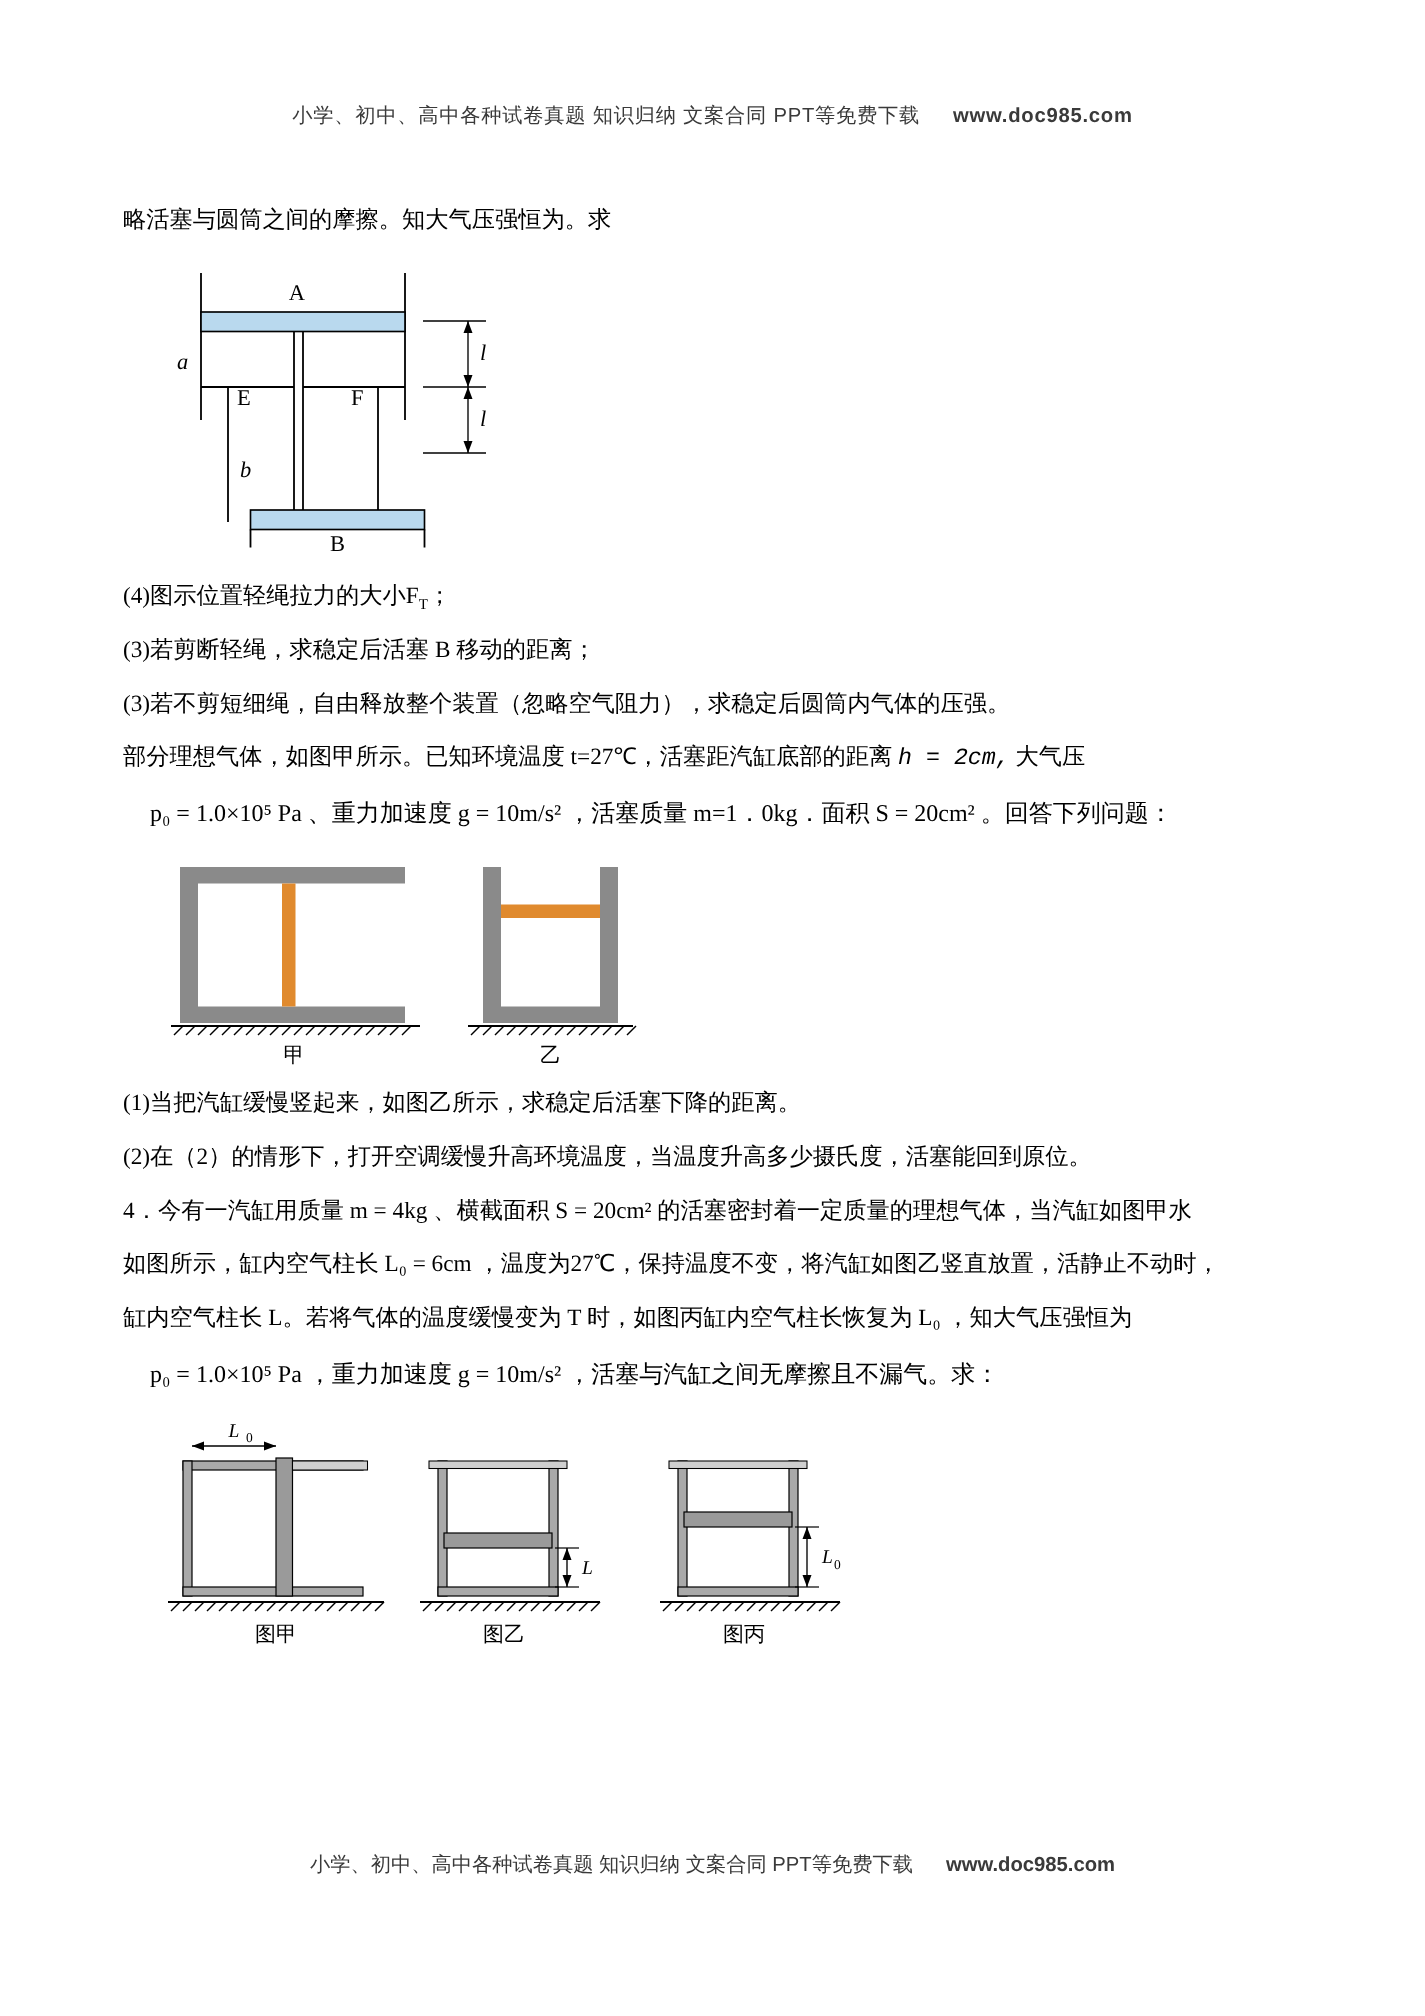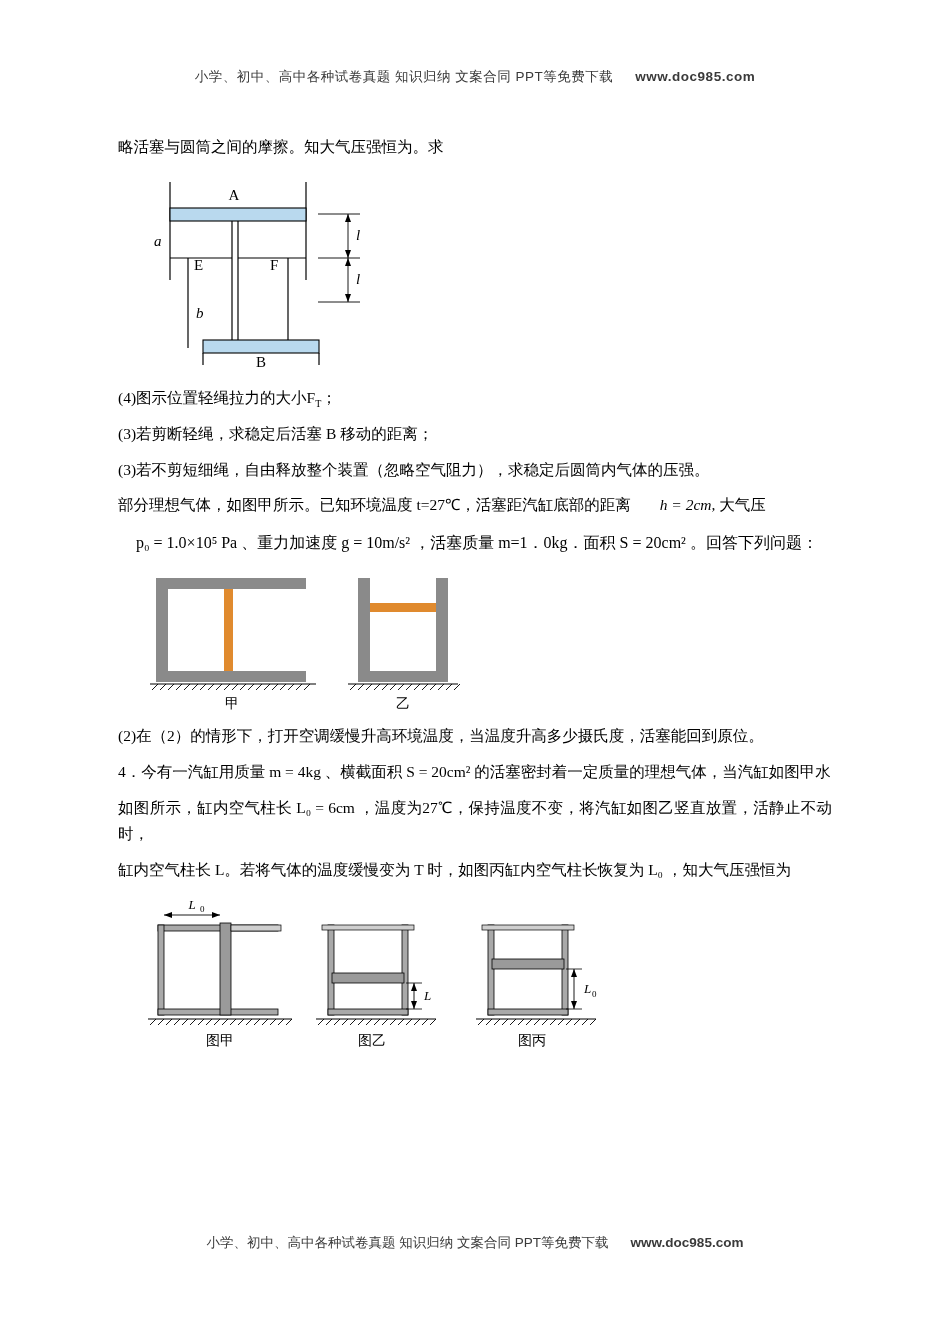--- a/index.html
+++ b/index.html
@@ -7,21 +7,21 @@
     width:950px;
     background:#ffffff;
     font-family:"Liberation Serif", serif;
     color:#000;
   }
   .page{
     position:relative;
     width:950px;
     height:1344px;
     box-sizing:border-box;
-    padding:0 118px;
+    padding:0 82px;
   }
   .hdr{
     text-align:center;
     font-family:"Liberation Sans", sans-serif;
     font-size:13.5px;
     color:#3a3a3a;
     padding-top:68px;
     letter-spacing:0.5px;
   }
   .hdr .url{ font-weight:bold; margin-left:22px;}
@@ -42,21 +42,21 @@
     line-height:1.72;
     text-align:justify;
   }
   .sub{ font-size:10px; vertical-align:sub; }
   .mathline{
     margin:3px 0 10px 0;
     font-size:16px;
     line-height:1.9;
     padding-left:18px;
   }
-  .mi{ font-family:Liberation Serif, serif; font-style:italic;margin-left:25px; }
+  .mi{ font-family:Liberation Mono, monospace; font-style:italic; }
   .figwrap{ margin:6px 0 10px 0; }
   svg{ display:block; }
   .fig1{ margin-left:30px; }
   .fig2{ margin-left:18px; }
   .fig3{ margin-left:18px; }
 </style>
 </head>
 <body>
 
 <div class="page">
@@ -184,25 +184,27 @@
             <line x1="294" y1="122" x2="300" y2="116"></line>
               <line x1="302" y1="122" x2="308" y2="116"></line>
             <line x1="310" y1="122" x2="316" y2="116"></line>
               <line x1="318" y1="122" x2="324" y2="116"></line>
           </g>
           <text x="267" y="140" font-family="Liberation Serif, serif" font-size="14" text-anchor="middle">乙</text>
         </g>
       </svg>
     </div>
 
+    <p>(1)当把汽缸缓慢竖起来，如图乙所示，求稳定后活塞下降的距离。</p>
     <p>(2)在（2）的情形下，打开空调缓慢升高环境温度，当温度升高多少摄氏度，活塞能回到原位。</p>
 
     <p>4．今有一汽缸用质量 m = 4kg 、横截面积 S = 20cm² 的活塞密封着一定质量的理想气体，当汽缸如图甲水</p>
     <p>如图所示，缸内空气柱长 L₀ = 6cm ，温度为27℃，保持温度不变，将汽缸如图乙竖直放置，活静止不动时，</p>
     <p>缸内空气柱长 L。若将气体的温度缓慢变为 T 时，如图丙缸内空气柱长恢复为 L₀ ，知大气压强恒为</p>
+    <p class="mathline">p₀ = 1.0×10⁵ Pa ，重力加速度 g = 10m/s² ，活塞与汽缸之间无摩擦且不漏气。求：</p>
 
     <div class="figwrap fig3">
       <svg width="520" height="160" viewBox="0 0 520 160">
 
         <g>
           <rect x="22" y="32" width="120" height="6" fill="#a9a9a9" stroke="#000" stroke-width="0.8"></rect>
           <rect x="22" y="32" width="6" height="90" fill="#a9a9a9" stroke="#000" stroke-width="0.8"></rect>
           <rect x="22" y="116" width="120" height="6" fill="#a9a9a9" stroke="#000" stroke-width="0.8"></rect>
 
           <rect x="84" y="30" width="11" height="92" fill="#9a9a9a" stroke="#000" stroke-width="0.8"></rect>

